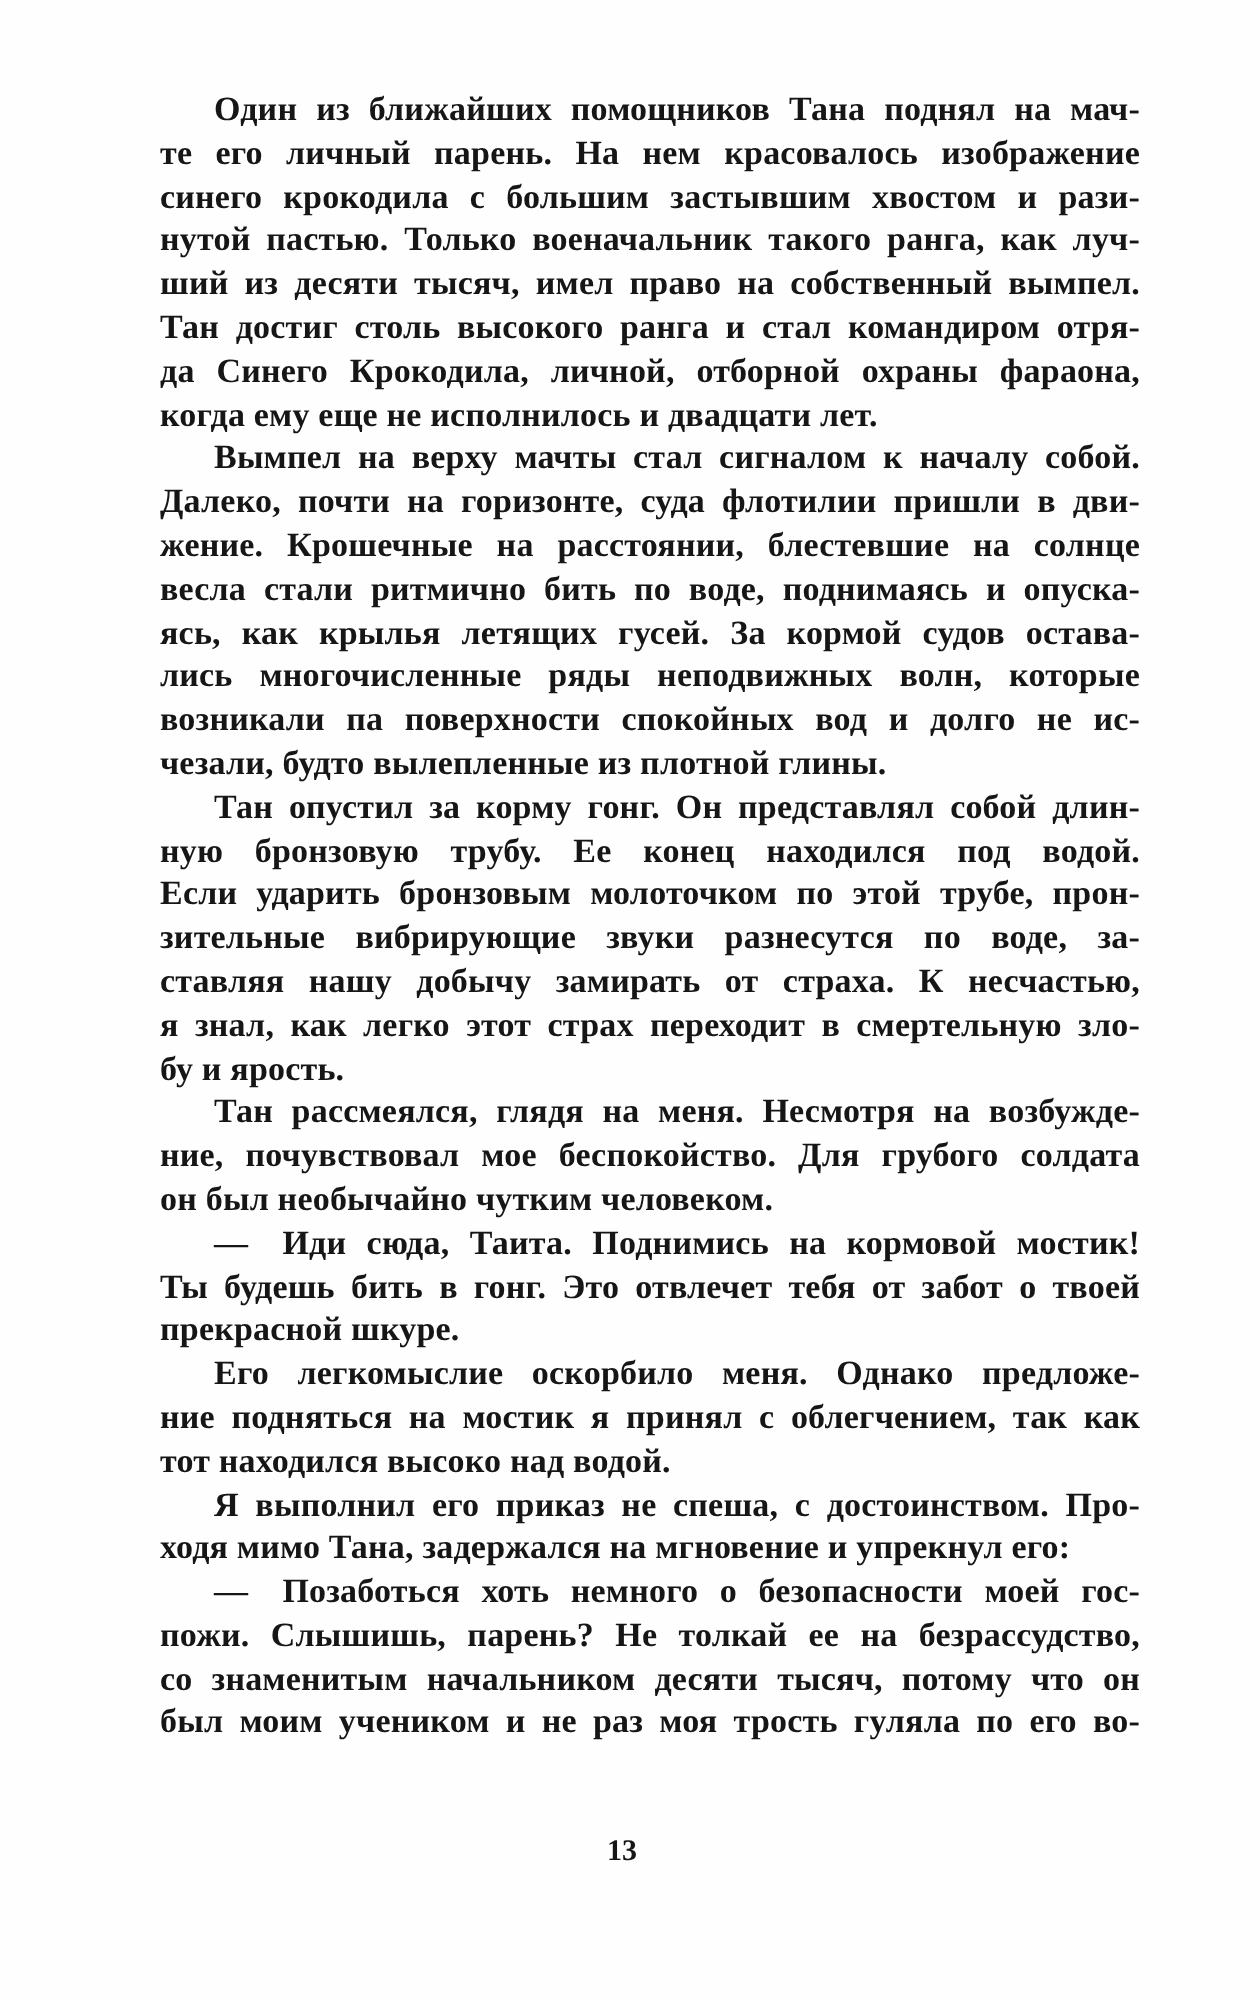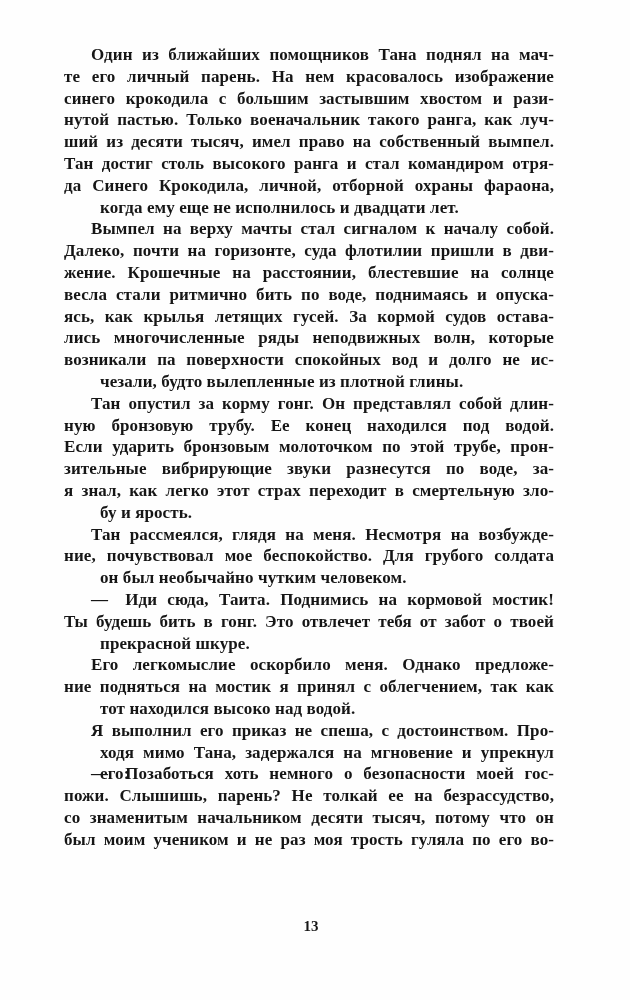--- a/index.html
+++ b/index.html
@@ -10,42 +10,41 @@
   .page {
     position: relative;
     width: 630px;
     height: 1000px;
     background: #fefefe;
     overflow: hidden;
     font-family: "Liberation Serif", "DejaVu Serif", serif;
   }
   .text-block {
     position: absolute;
-    left: 64px;
+    left: 80px;
     top: 44px;
     width: 490px;
     color: #161616;
     font-size: 17px;
     font-weight: bold;
     line-height: 21.8px;
     letter-spacing: 0.1px;
   }
   .line {
     text-align: justify;
     text-align-last: justify;
     white-space: normal;
     height: 21.8px;
     overflow: visible;
   }
   .line.indent {
     text-indent: 27px;
   }
   .line.para-last {
     text-align-last: left;
-    margin-left: 36px;
   }
   .page-number {
     position: absolute;
     left: 0;
     top: 918px;
     width: 622px;
     text-align: center;
     color: #161616;
     font-size: 15px;
     font-weight: bold;
@@ -69,20 +68,21 @@
       <div class="line">жение. Крошечные на расстоянии, блестевшие на солнце</div>
       <div class="line">весла стали ритмично бить по воде, поднимаясь и опуска-</div>
       <div class="line">ясь, как крылья летящих гусей. За кормой судов остава-</div>
       <div class="line">лись многочисленные ряды неподвижных волн, которые</div>
       <div class="line">возникали па поверхности спокойных вод и долго не ис-</div>
       <div class="line para-last">чезали, будто вылепленные из плотной глины.</div>
       <div class="line indent">Тан опустил за корму гонг. Он представлял собой длин-</div>
       <div class="line">ную бронзовую трубу. Ее конец находился под водой.</div>
       <div class="line">Если ударить бронзовым молоточком по этой трубе, прон-</div>
       <div class="line">зительные вибрирующие звуки разнесутся по воде, за-</div>
+      <div class="line">ставляя нашу добычу замирать от страха. К несчастью,</div>
       <div class="line">я знал, как легко этот страх переходит в смертельную зло-</div>
       <div class="line para-last">бу и ярость.</div>
       <div class="line indent">Тан рассмеялся, глядя на меня. Несмотря на возбужде-</div>
       <div class="line">ние, почувствовал мое беспокойство. Для грубого солдата</div>
       <div class="line para-last">он был необычайно чутким человеком.</div>
       <div class="line indent">— Иди сюда, Таита. Поднимись на кормовой мостик!</div>
       <div class="line">Ты будешь бить в гонг. Это отвлечет тебя от забот о твоей</div>
       <div class="line para-last">прекрасной шкуре.</div>
       <div class="line indent">Его легкомыслие оскорбило меня. Однако предложе-</div>
       <div class="line">ние подняться на мостик я принял с облегчением, так как</div>

